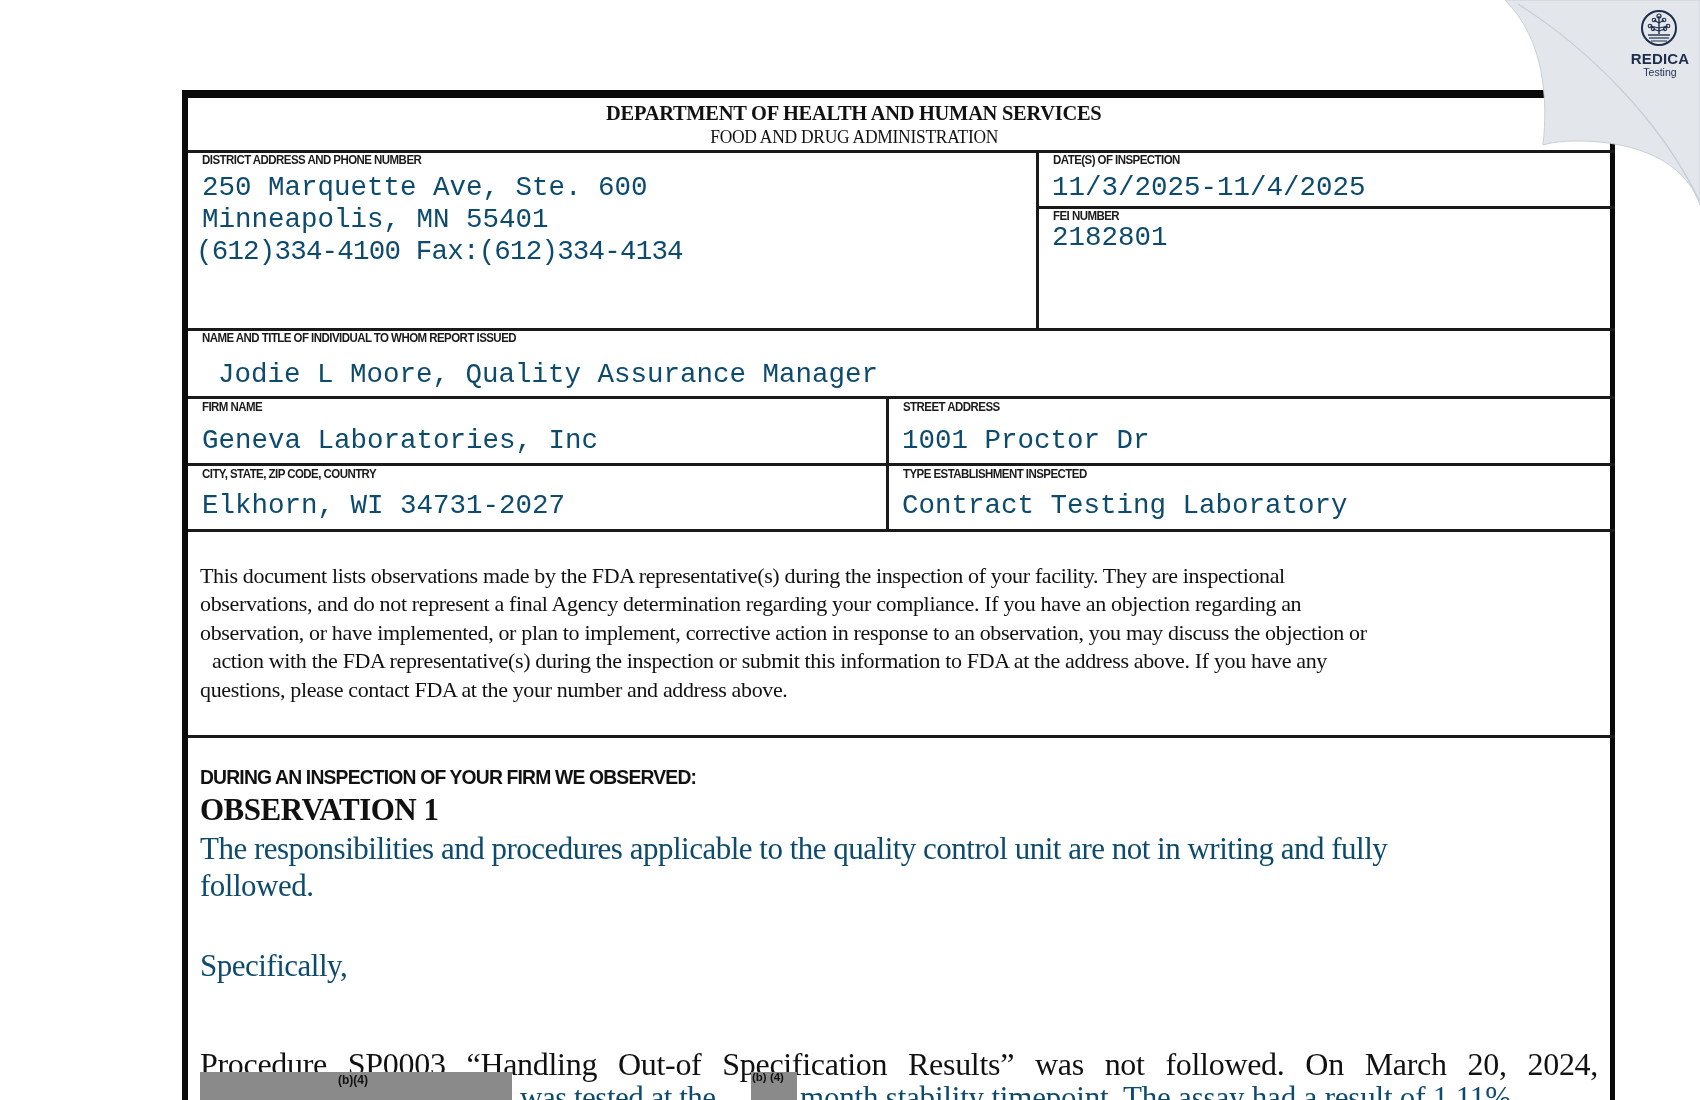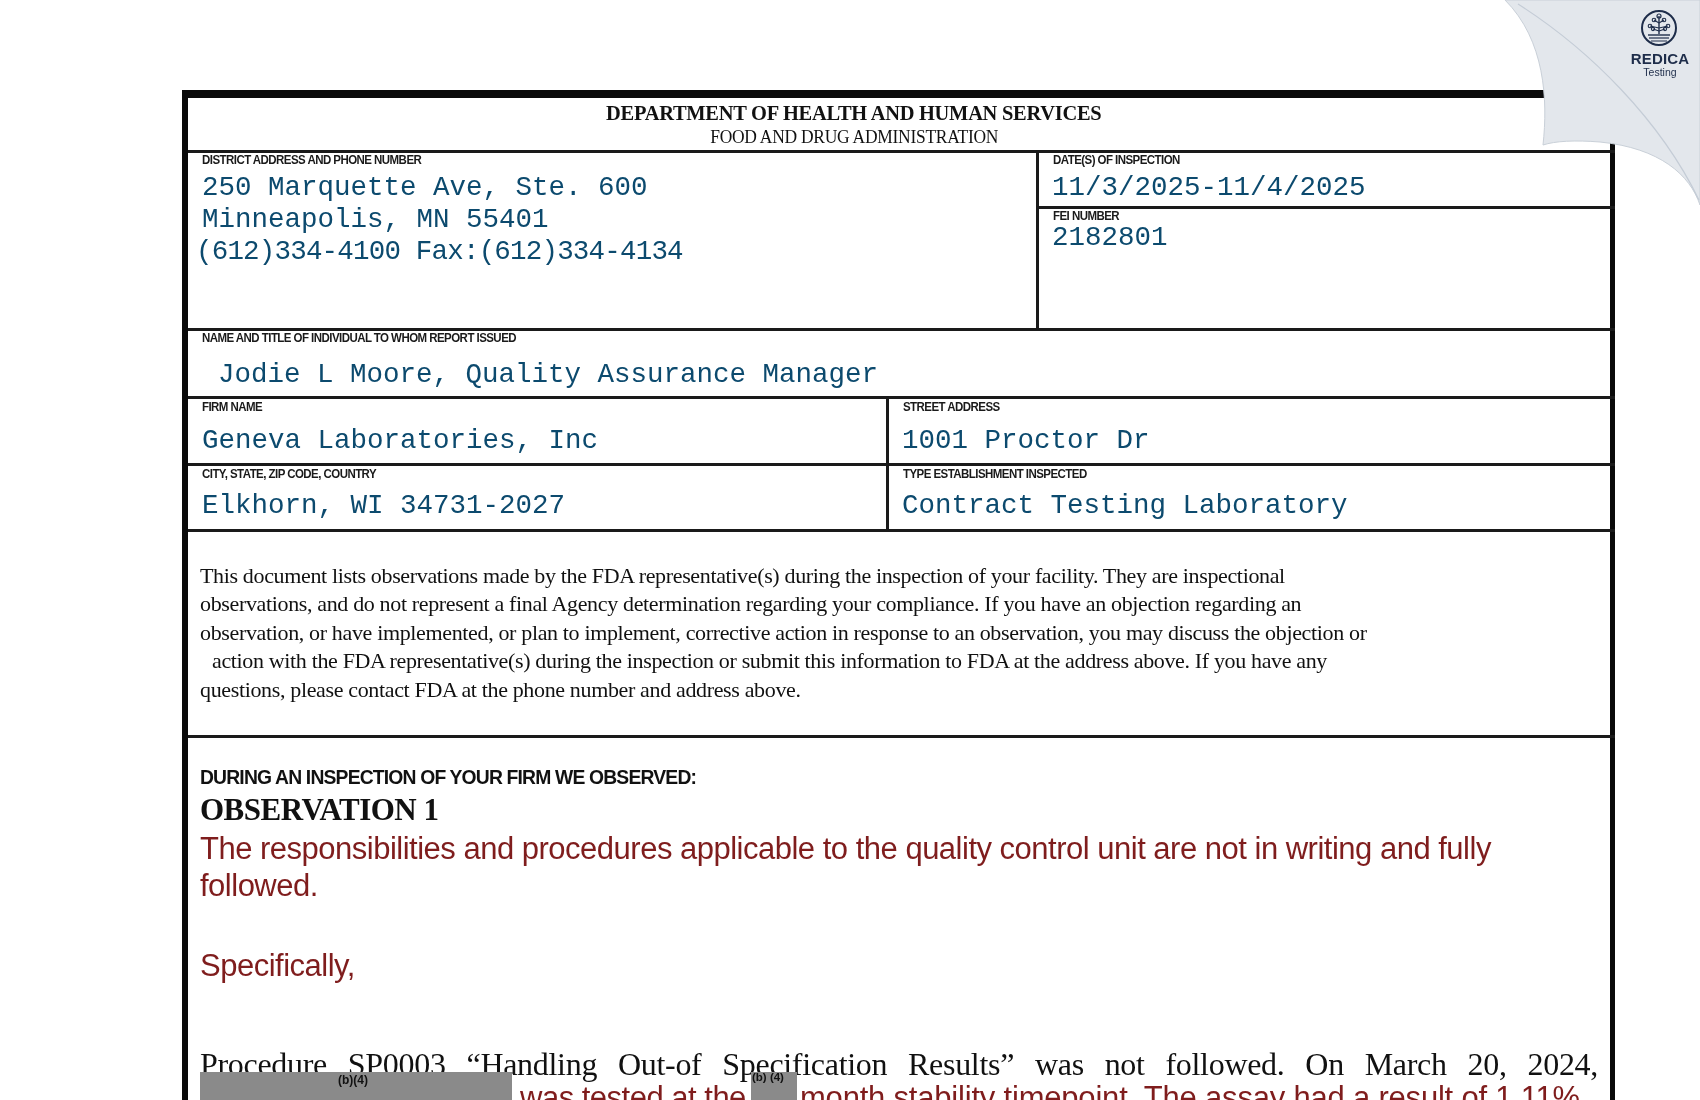--- a/index.html
+++ b/index.html
@@ -8,21 +8,21 @@
   .form { position:absolute; left:182px; top:90px; width:1433px; height:1040px; border-top:8px solid #0a0a0a; border-left:6px solid #0a0a0a; border-right:5px solid #0a0a0a; box-sizing:border-box; }
   .hline { position:absolute; background:#1a1a1a; height:3px; }
   .vline { position:absolute; background:#1a1a1a; width:3px; }
   .hdr1 { position:absolute; left:0; width:1700px; text-align:center; top:100px; font-family:"Liberation Serif", serif; font-weight:bold; font-size:22px; letter-spacing:-0.3px; transform:scaleX(0.93); transform-origin:903px 0; }
   .hdr2 { position:absolute; left:0; width:1700px; text-align:center; top:126px; font-family:"Liberation Serif", serif; font-size:19px; letter-spacing:-0.3px; transform:scaleX(0.92); transform-origin:903px 0; }
   .lbl { position:absolute; font-family:"Liberation Sans", sans-serif; font-weight:bold; font-size:12.5px; letter-spacing:-0.6px; color:#1a1a1a; white-space:nowrap; transform:scaleX(0.92); transform-origin:0 0; }
   .mono { position:absolute; font-family:"Liberation Mono", monospace; font-size:27.5px; color:#0c4a6e; white-space:nowrap; }
   .disc { position:absolute; left:200px; font-family:"Liberation Serif", serif; font-size:22px; color:#111; white-space:nowrap; letter-spacing:-0.35px; }
   .during { position:absolute; left:200px; top:765px; font-family:"Liberation Sans", sans-serif; font-weight:bold; font-size:21px; letter-spacing:-0.9px; transform:scaleX(0.92); transform-origin:0 0; white-space:nowrap; }
   .obs { position:absolute; left:200px; top:792px; font-family:"Liberation Serif", serif; font-weight:bold; font-size:31px; letter-spacing:-0.5px; white-space:nowrap; }
-  .body { position:absolute; left:200px; font-family:Liberation Sans, sans-serif; font-size:31px; letter-spacing:-0.5px; white-space:nowrap; color:#7f1d1d; }
+  .body { position:absolute; left:200px; font-family:Liberation Serif, serif; font-size:31px; letter-spacing:-0.5px; white-space:nowrap; color:#0c4a6e; }
   .just { position:absolute; left:200px; width:1400px; font-family:"Liberation Serif", serif; font-size:32px; text-align:justify; text-align-last:justify; white-space:nowrap; color:#111; }
   .redact { position:absolute; background:#8a8a8a; }
   .redact-lbl { position:absolute; font-family:"Liberation Sans", sans-serif; font-weight:bold; font-size:12px; color:#111; white-space:nowrap; }
   .curl { position:absolute; left:0; top:0; width:1700px; height:260px; pointer-events:none; }
   .logo-text { position:absolute; font-family:"Liberation Sans", sans-serif; color:#1e2d4a; white-space:nowrap; text-align:center; }
 </style>
 </head>
 <body>
 
 <div class="form"></div>
@@ -65,21 +65,21 @@
 <div class="mono" style="left:202px; top:490px;">Elkhorn, WI 34731-2027</div>
 
 <div class="lbl" style="left:903px; top:467px;">TYPE ESTABLISHMENT INSPECTED</div>
 <div class="mono" style="left:902px; top:490px;">Contract Testing Laboratory</div>
 
 <div>
   <div class="disc" style="top:563px;">This document lists observations made by the FDA representative(s) during the inspection of your facility. They are inspectional</div>
   <div class="disc" style="top:591px;">observations, and do not represent a final Agency determination regarding your compliance. If you have an objection regarding an</div>
   <div class="disc" style="top:620px;">observation, or have implemented, or plan to implement, corrective action in response to an observation, you may discuss the objection or</div>
   <div class="disc" style="top:648px;margin-left:12px;">action with the FDA representative(s) during the inspection or submit this information to FDA at the address above. If you have any</div>
-  <div class="disc" style="top:677px;">questions, please contact FDA at the phone number and address above.</div>
+  <div class="disc" style="top:677px;">questions, please contact FDA at the your number and address above.</div>
 </div>
 
 <div class="during">DURING AN INSPECTION OF YOUR FIRM WE OBSERVED:</div>
 <div class="obs">OBSERVATION 1</div>
 <div class="body" style="top:831px;">The responsibilities and procedures applicable to the quality control unit are not in writing and fully</div>
 <div class="body" style="top:868px;">followed.</div>
 <div class="body" style="top:948px;">Specifically,</div>
 <div class="just" style="top:1046px; width:1398px; letter-spacing:-0.3px;">Procedure SP0003 “Handling Out-of Specification Results” was not followed. On March 20, 2024,</div>
 
 <div class="redact" style="left:200px; top:1072px; width:312px; height:40px;"></div>

